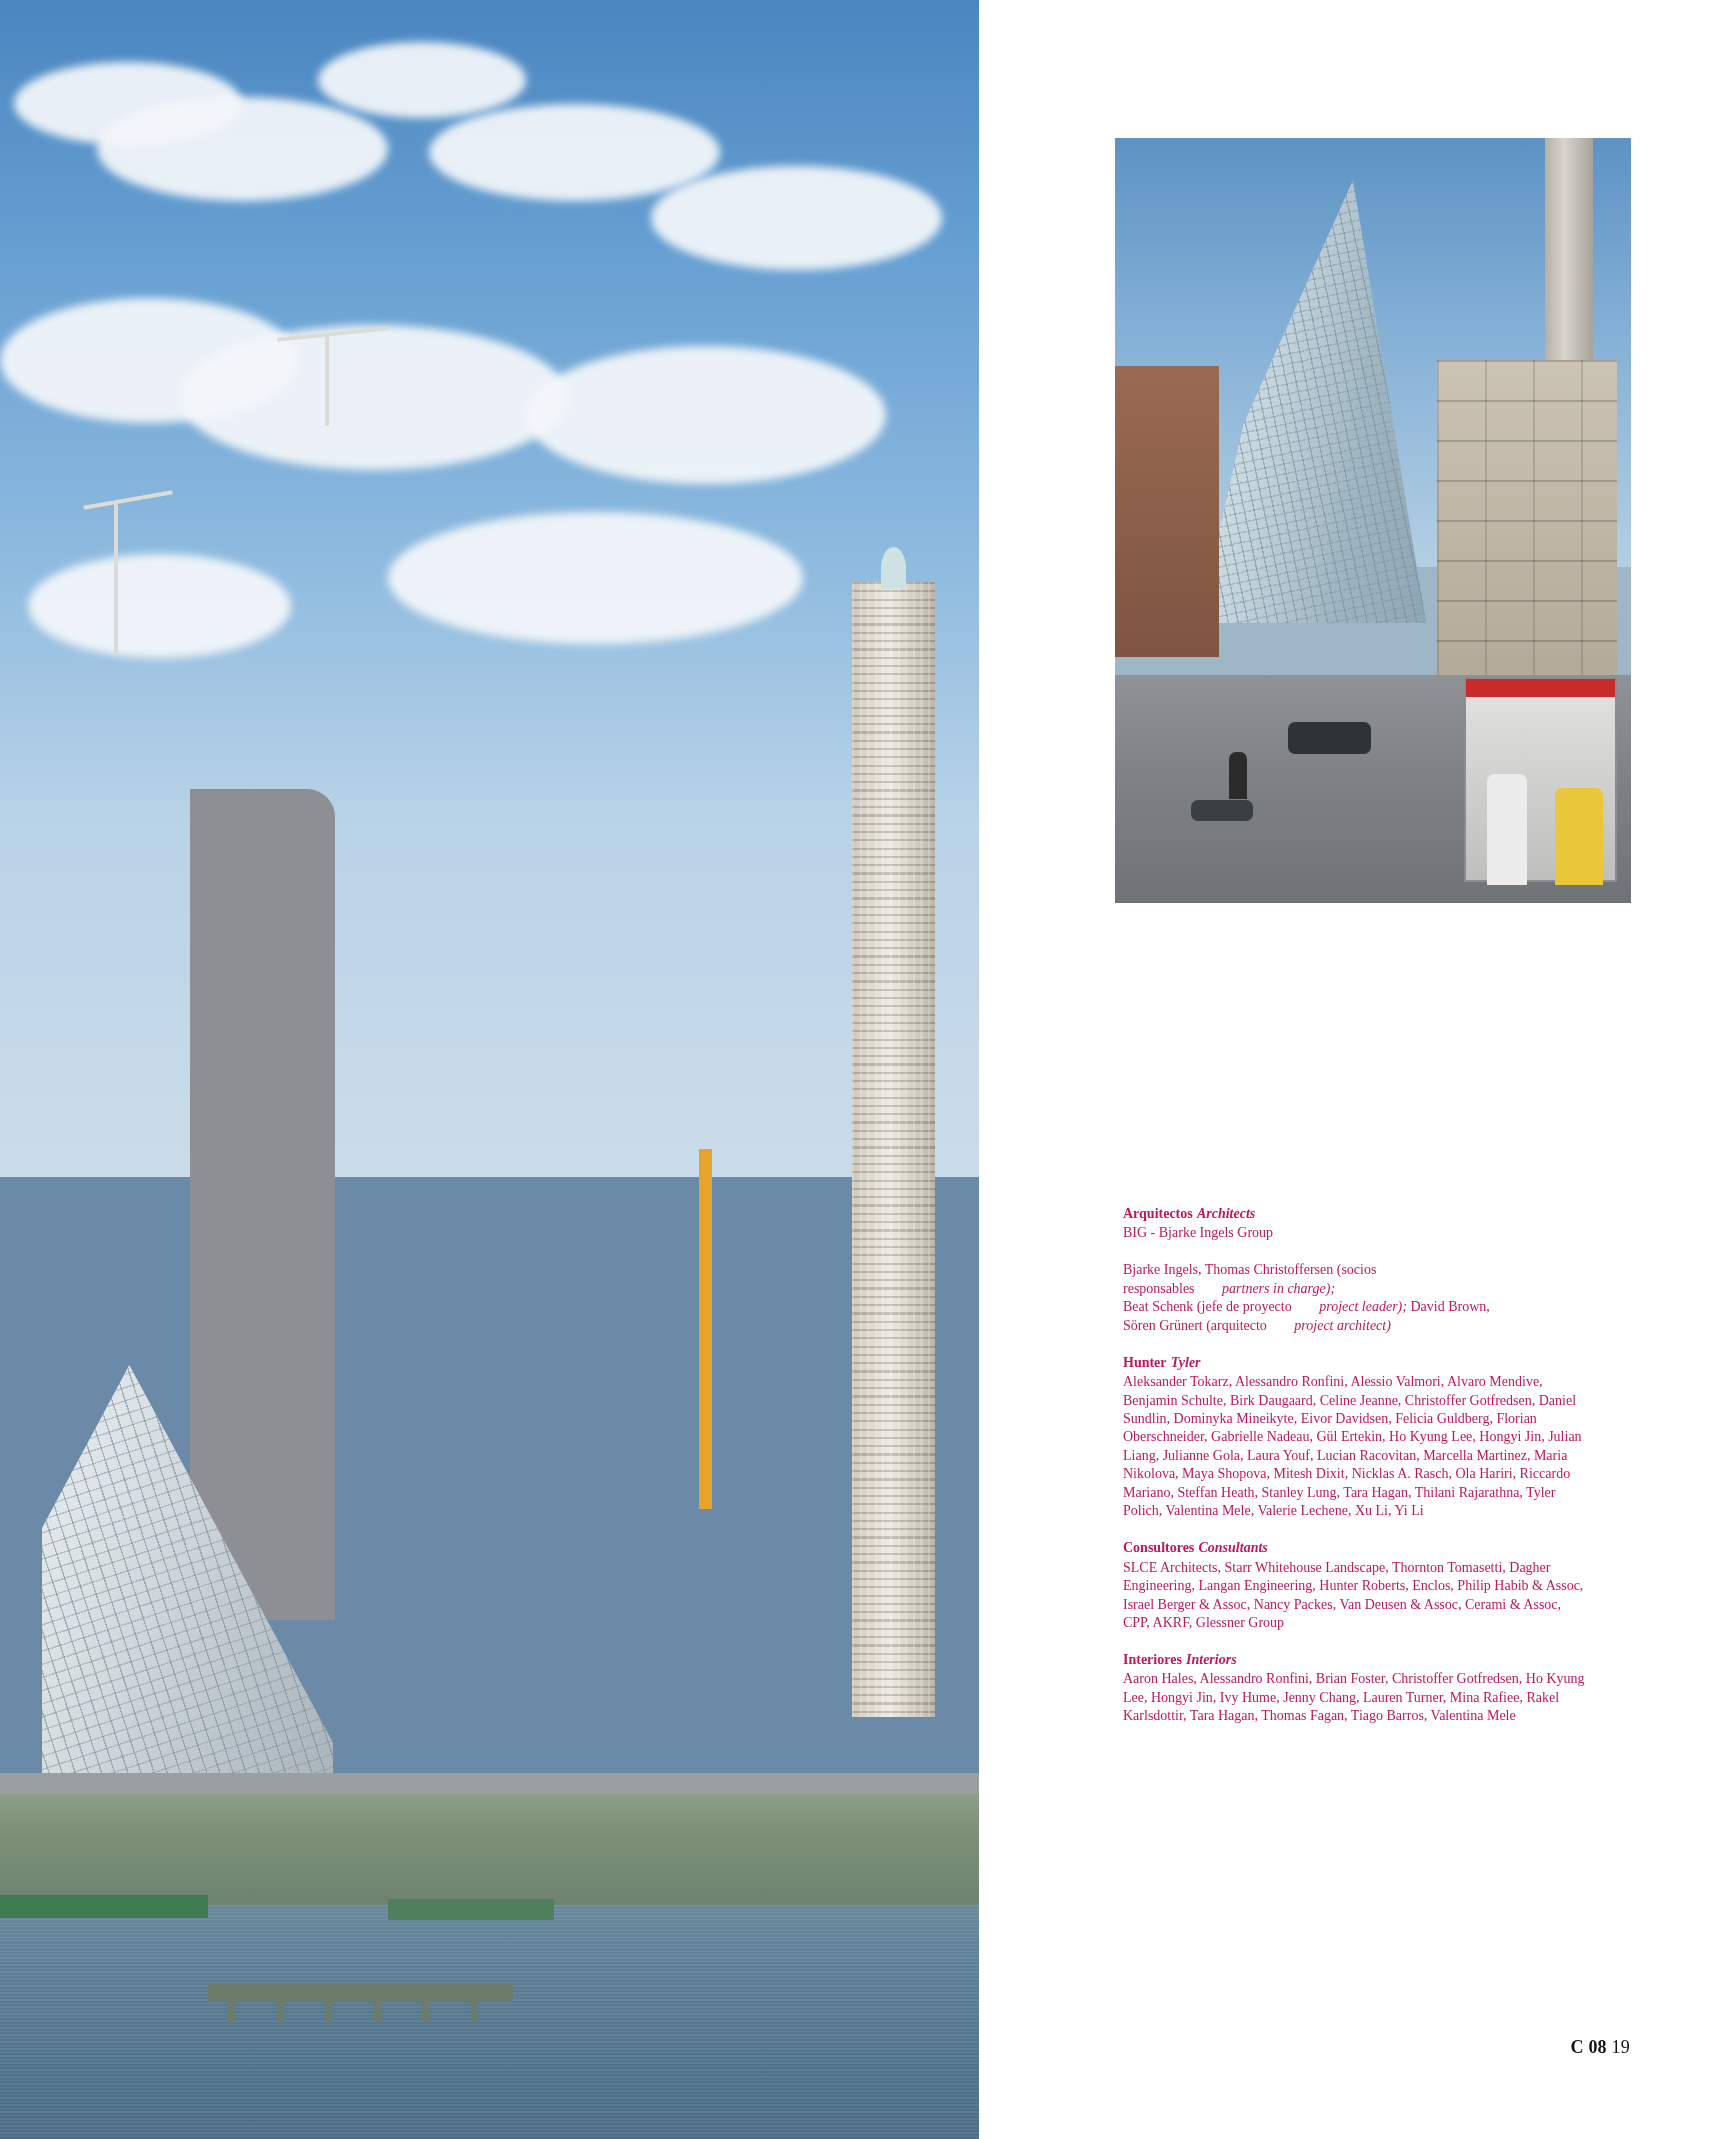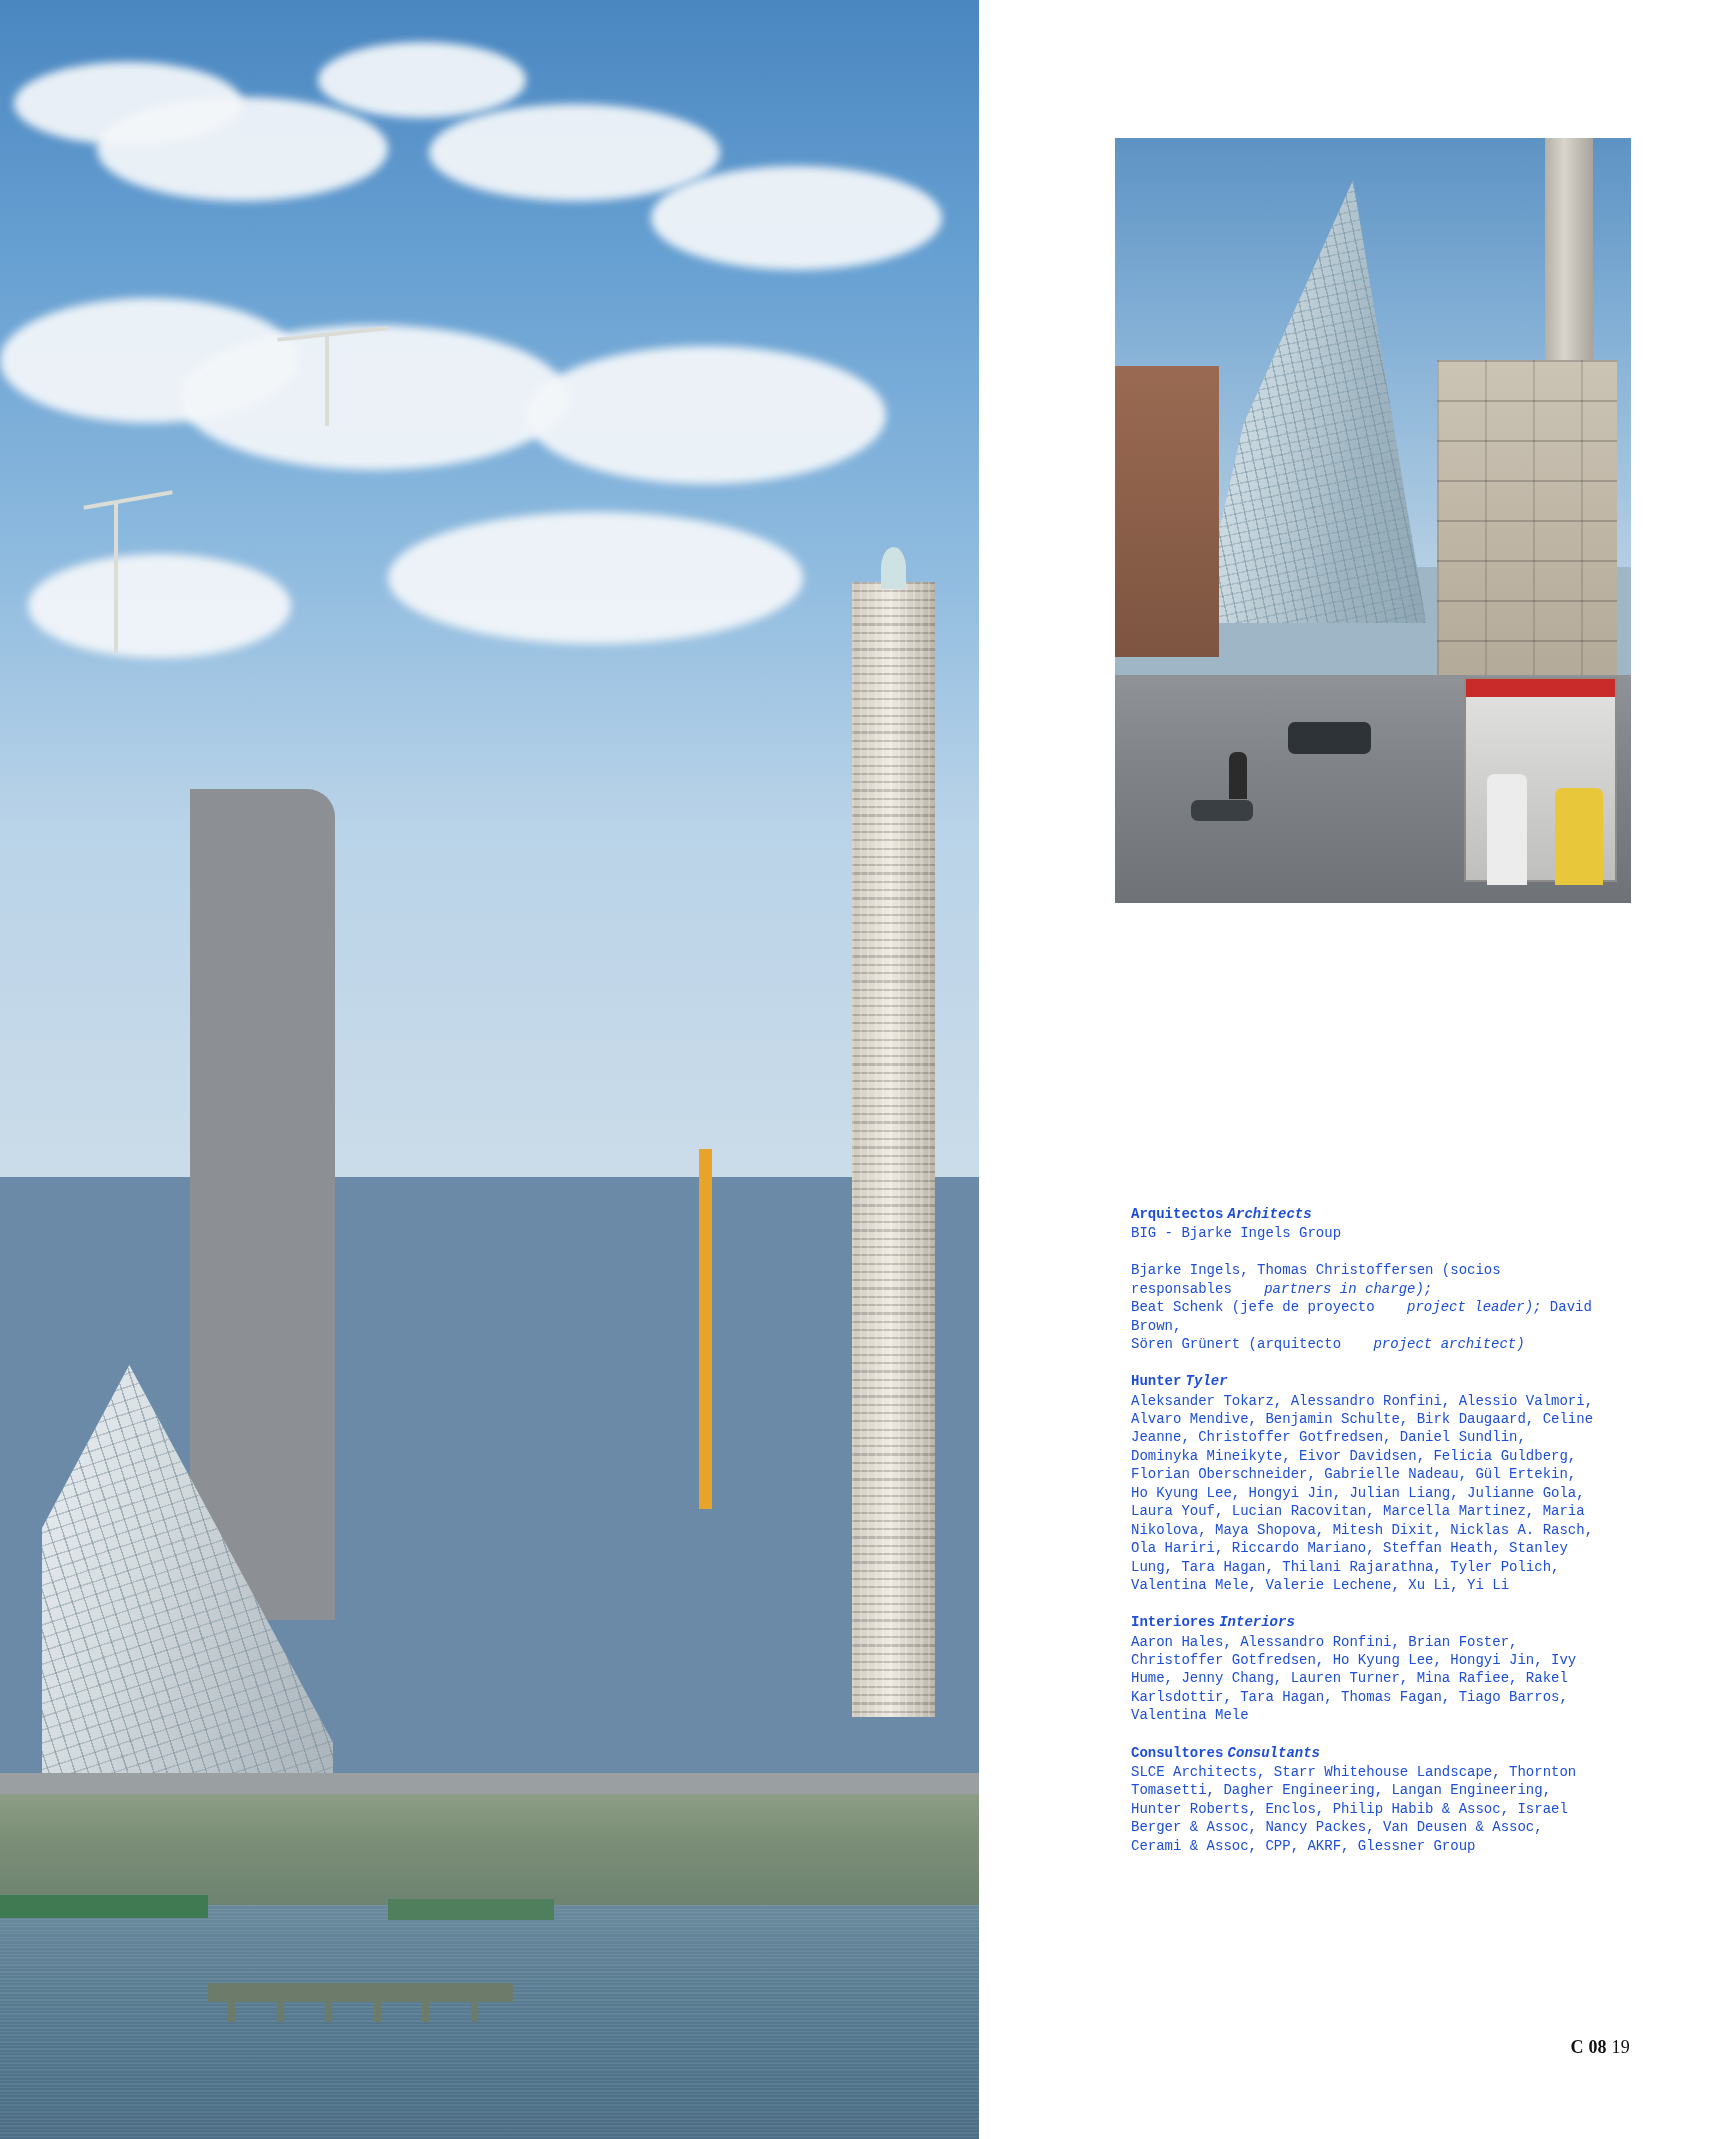--- a/index.html
+++ b/index.html
@@ -165,25 +165,25 @@
   }
   .tp-person.dark{ background:#2b2b2b; height:62px; bottom:18px;}
   .tp-person.yellow{ background:#e9c73b; }
   .tp-car{
     position:absolute; background:#2e3338; border-radius:7px;
   }
 
   
   .credits {
     position: absolute;
-    left: 152px;
+    left: 144px;
     top: 1205px;
     width: 464px;
-    color: #1d4ed8;
-    font-family: Liberation Mono, monospace;
+    color: #be185d;
+    font-family: Liberation Serif, serif;
     font-size: 14px;
     line-height: 1.32;
   }
   .cblock { margin-bottom: 18.7px; }
   .cblock:last-child { margin-bottom: 0; }
   .chead {
     margin: 0 0 0.7px 0;
     font-weight: bold;
     font-size: 14px;
   }
@@ -337,32 +337,32 @@
 
     <div class="cblock">
       <p class="chead">
         <span>Hunter</span><em>Tyler</em>
       </p>
       <p class="cbody">Aleksander Tokarz, Alessandro Ronfini, Alessio Valmori, Alvaro Mendive, Benjamin Schulte, Birk Daugaard, Celine Jeanne, Christoffer Gotfredsen, Daniel Sundlin, Dominyka Mineikyte, Eivor Davidsen, Felicia Guldberg, Florian Oberschneider, Gabrielle Nadeau, Gül Ertekin, Ho Kyung Lee, Hongyi Jin, Julian Liang, Julianne Gola, Laura Youf, Lucian Racovitan, Marcella Martinez, Maria Nikolova, Maya Shopova, Mitesh Dixit, Nicklas A. Rasch, Ola Hariri, Riccardo Mariano, Steffan Heath, Stanley Lung, Tara Hagan, Thilani Rajarathna, Tyler Polich, Valentina Mele, Valerie Lechene, Xu Li, Yi Li</p>
     </div>
 
     <div class="cblock">
       <p class="chead">
+        <span>Consultores</span><em>Consultants</em>
+      </p>
+      <p class="cbody">SLCE Architects, Starr Whitehouse Landscape, Thornton Tomasetti, Dagher Engineering, Langan Engineering, Hunter Roberts, Enclos, Philip Habib &amp; Assoc, Israel Berger &amp; Assoc, Nancy Packes, Van Deusen &amp; Assoc, Cerami &amp; Assoc, CPP, AKRF, Glessner Group</p>
+    </div>
+
+    <div class="cblock">
+      <p class="chead">
         <span>Interiores</span><em>Interiors</em>
       </p>
       <p class="cbody">Aaron Hales, Alessandro Ronfini, Brian Foster, Christoffer Gotfredsen, Ho Kyung Lee, Hongyi Jin, Ivy Hume, Jenny Chang, Lauren Turner, Mina Rafiee, Rakel Karlsdottir, Tara Hagan, Thomas Fagan, Tiago Barros, Valentina Mele</p>
     </div>
 
-    <div class="cblock">
-      <p class="chead">
-        <span>Consultores</span><em>Consultants</em>
-      </p>
-      <p class="cbody">SLCE Architects, Starr Whitehouse Landscape, Thornton Tomasetti, Dagher Engineering, Langan Engineering, Hunter Roberts, Enclos, Philip Habib &amp; Assoc, Israel Berger &amp; Assoc, Nancy Packes, Van Deusen &amp; Assoc, Cerami &amp; Assoc, CPP, AKRF, Glessner Group</p>
-    </div>
-
 
   </div>
 
   <div class="folio">
     <span class="c">C 08</span><span class="num">19</span>
   </div>
 
 </div>
 
 

